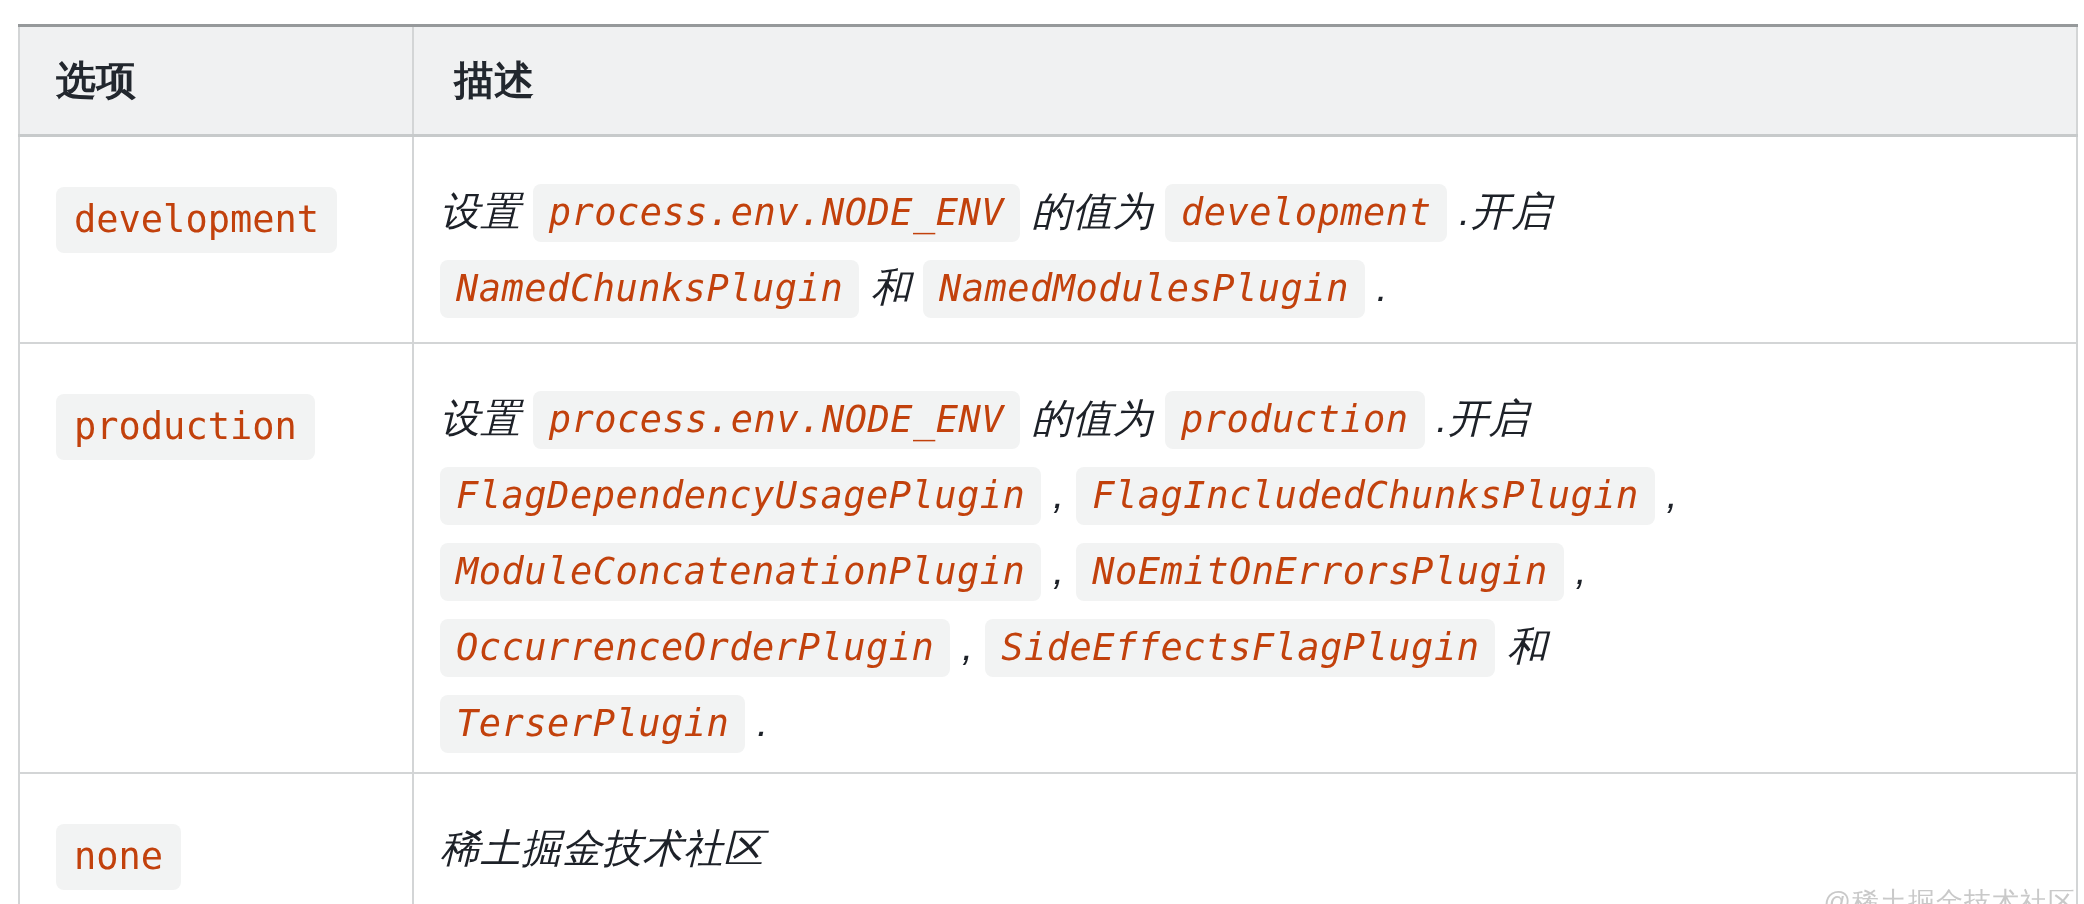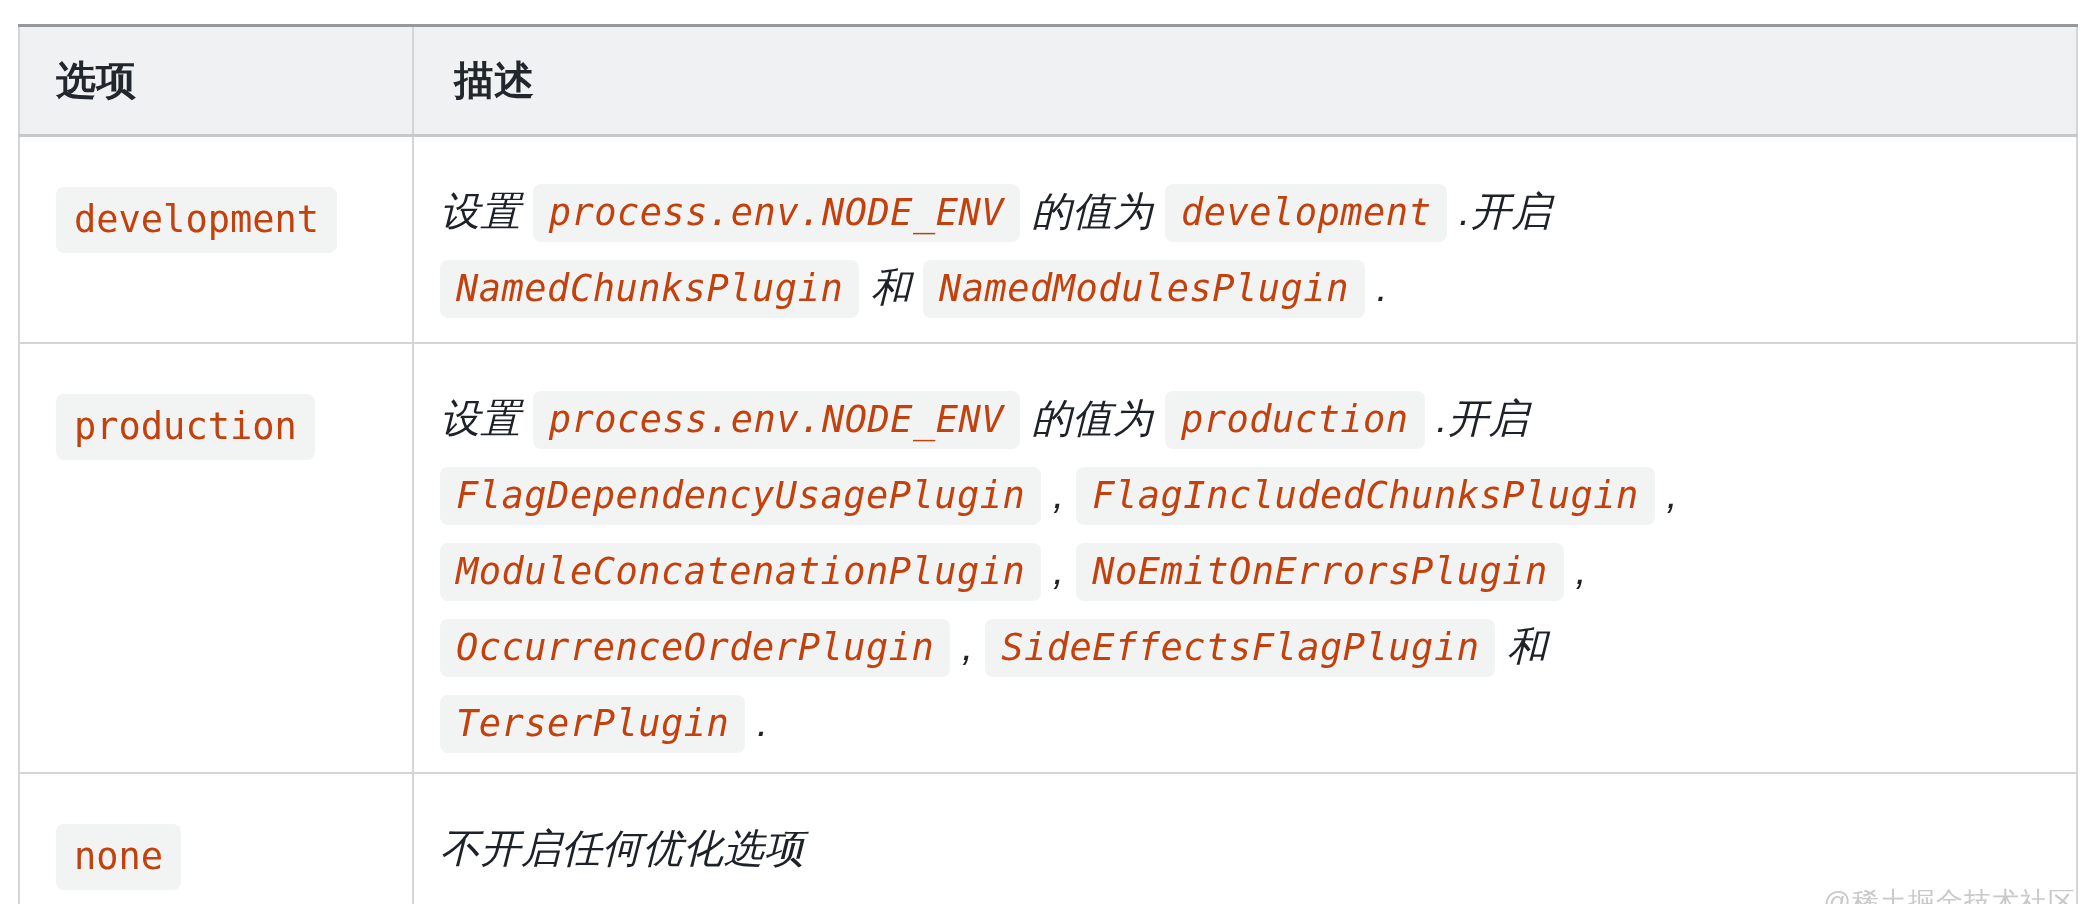--- a/index.html
+++ b/index.html
@@ -101,21 +101,21 @@
         </tr>
         <tr class="row-1">
           <td class="option-cell"><code class="chip">production</code></td>
           <td class="desc-cell">
             <div class="desc"><span>设置 </span><code class="chip">process.env.NODE_ENV</code><span> 的值为 </span><code class="chip">production</code><span> .开启</span><br><code class="chip">FlagDependencyUsagePlugin</code><span> , </span><code class="chip">FlagIncludedChunksPlugin</code><span> ,</span><br><code class="chip">ModuleConcatenationPlugin</code><span> , </span><code class="chip">NoEmitOnErrorsPlugin</code><span> ,</span><br><code class="chip">OccurrenceOrderPlugin</code><span> , </span><code class="chip">SideEffectsFlagPlugin</code><span> 和</span><br><code class="chip">TerserPlugin</code><span> .</span></div>
           </td>
         </tr>
         <tr class="row-2">
           <td class="option-cell"><code class="chip">none</code></td>
           <td class="desc-cell">
-            <div class="desc"><span>不开启任何优化选项</span></div>
+            <div class="desc"><span>稀土掘金技术社区</span></div>
           </td>
         </tr>
       </tbody>
   </table>
 
   <div class="watermark">@稀土掘金技术社区</div>
 
 </div>
 
 </body></html>

